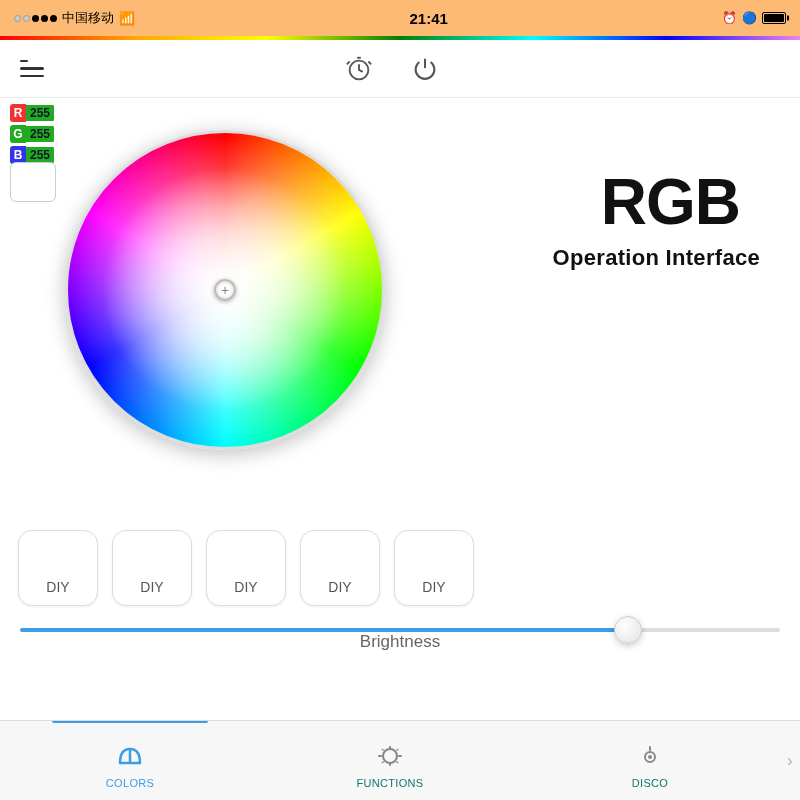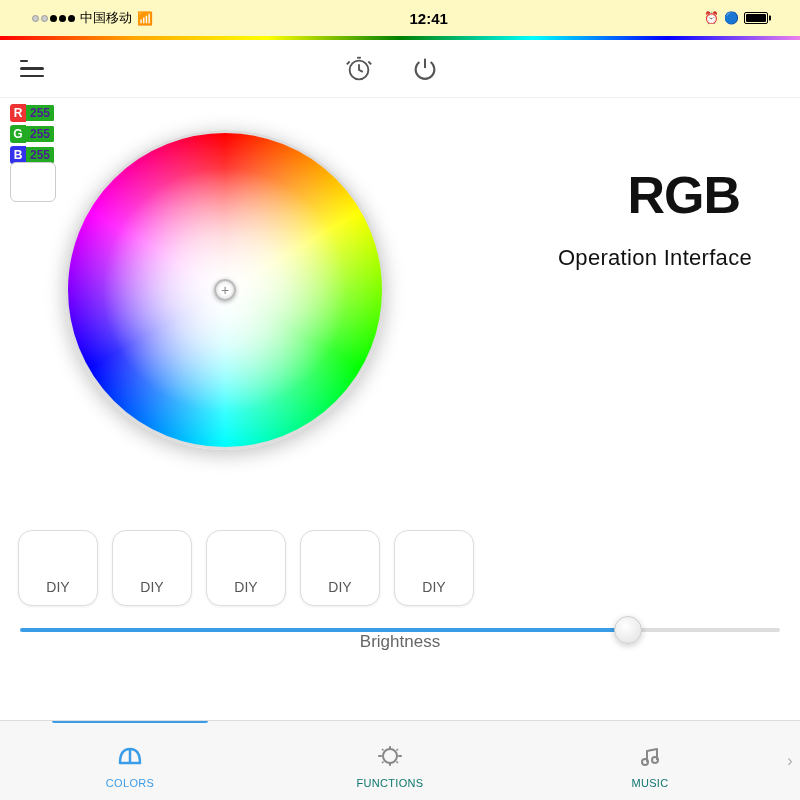--- a/index.html
+++ b/index.html
@@ -9,25 +9,25 @@
       background: #fff;
       font-family: -apple-system, 'Helvetica Neue', Arial, sans-serif;
       overflow: hidden;
       position: relative;
     }
 
     
     .status-bar {
       width: 100%;
       height: 36px;
-      background: #fef9c3;
+      background: #fdba74;
       display: flex;
       align-items: center;
       justify-content: space-between;
-      padding: 0 32px;
+      padding: 0 14px;
       font-size: 13px;
       font-weight: 500;
       color: #000;
     }
     .status-left { display: flex; align-items: center; gap: 5px; }
     .status-center { font-weight: 600; font-size: 15px; }
     .status-right { display: flex; align-items: center; gap: 5px; font-size: 12px; }
     .signal-dots { display: flex; gap: 2px; align-items: center; }
     .dot { width: 7px; height: 7px; border-radius: 50%; }
     .dot.filled { background: #000; }
@@ -123,21 +123,21 @@
       height: 18px;
       display: flex;
       align-items: center;
       justify-content: center;
       color: #fff;
       font-size: 12px;
       font-weight: 700;
     }
     .rgb-value {
       background: #2c7;
-      color: #4c1d95;
+      color: #0f172a;
       padding: 2px 4px;
       font-size: 12px;
       min-width: 26px;
       text-align: center;
     }
     .r-letter { background: #e33; }
     .g-letter { background: #2a2; }
     .b-letter { background: #33e; }
     .r-value { background: #2a2; }
     .g-value { background: #2a2; }
@@ -208,31 +208,31 @@
       justify-content: center;
       font-size: 14px;
       color: #888;
     }
 
     
     .rgb-title {
       position: absolute;
       top: 165px;
       right: 60px;
-      font-size: 52px;
+      font-size: 64px;
       font-weight: 900;
       color: #111;
       letter-spacing: -1px;
     }
     .rgb-subtitle {
       position: absolute;
       top: 245px;
-      right: 48px;
+      right: 40px;
       font-size: 22px;
-      font-weight: 400;
+      font-weight: 700;
       color: #111;
       letter-spacing: 0.3px;
     }
 
     
     .diy-row {
       position: absolute;
       top: 530px;
       left: 10px;
       right: 10px;
@@ -367,21 +367,21 @@
     <div class="signal-dots">
       <div class="dot empty"></div>
       <div class="dot empty"></div>
       <div class="dot filled"></div>
       <div class="dot filled"></div>
       <div class="dot filled"></div>
     </div>
     <span>中国移动</span>
     <span>📶</span>
   </div>
-  <div class="status-center">12:41</div>
+  <div class="status-center">21:41</div>
   <div class="status-right">
     <span>⏰</span>
     <span>🔵</span>
     <div class="battery">
       <div class="battery-fill"></div>
     </div>
   </div>
 </div>
 
 <div class="rainbow-bar"></div>
@@ -479,21 +479,21 @@
         <line x1="19.5" y1="5.5" x2="21" y2="4" stroke="#888" stroke-width="1.5"></line>
         <line x1="6.5" y1="16.5" x2="5" y2="18" stroke="#888" stroke-width="1.5"></line>
         <line x1="19.5" y1="16.5" x2="21" y2="18" stroke="#888" stroke-width="1.5"></line>
       </svg>
     </span>
     <span class="tab-label">FUNCTIONS</span>
   </div>
   <div class="tab-item">
     <span class="tab-icon">
       <svg width="22" height="22" viewBox="0 0 22 22">
-        <path d="M8 17 L8 6 L18 4 L18 15" stroke="#888" stroke-width="2" fill="none" stroke-linejoin="round"></path>
-        <circle cx="6" cy="17" r="3" stroke="#888" stroke-width="2" fill="none"></circle>
-        <circle cx="16" cy="15" r="3" stroke="#888" stroke-width="2" fill="none"></circle>
+        <circle cx="11" cy="12" r="5" stroke="#888" stroke-width="2" fill="none"></circle>
+        <path d="M11 2 L11 5" stroke="#888" stroke-width="2" stroke-linecap="round"></path>
+        <circle cx="11" cy="12" r="2" fill="#888"></circle>
       </svg>
     </span>
-    <span class="tab-label">MUSIC</span>
+    <span class="tab-label">DISCO</span>
   </div>
   <div class="tab-arrow">›</div>
 </div>
 
 </body></html>

